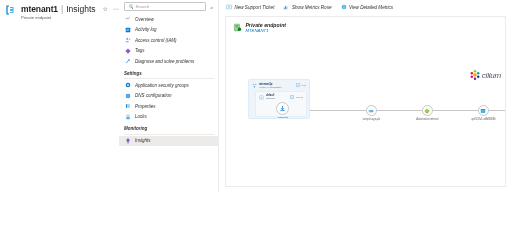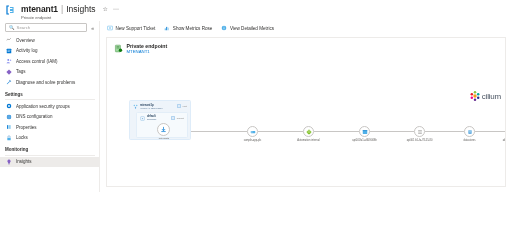--- a/index.html
+++ b/index.html
@@ -5,21 +5,21 @@
   * { box-sizing: border-box; margin:0; padding:0; }
   html, body {
     width: 512px; height: 192px;
     overflow: hidden;
     background: #ffffff;
     font-family: "Liberation Sans", sans-serif;
     font-size: 5px;
     color: #323130;
     -webkit-font-smoothing: antialiased;
   }
-  .app { position: relative; width:512px; height:192px; display:flex; flex-direction:column; }
+  .app { position: relative; width:512px; height:192px; display:flex; }
 
   
   .titlebar {
     height: 21px;
     display:flex; align-items:flex-start;
     padding: 4px 0 0 5px;
     background:#fff;
     flex: 0 0 auto;
   }
   .tb-logo {
@@ -29,21 +29,21 @@
   .tb-texts { display:flex; flex-direction:column; justify-content:flex-start; }
   .tb-title-row { display:flex; align-items:baseline; gap:3px; }
   .tb-title { font-size:8.5px; font-weight:600; color:#201f1e; letter-spacing:-0.1px; line-height:10px; }
   .tb-sep { font-size:8.5px; color:#a19f9d; font-weight:300; line-height:10px; }
   .tb-section { font-size:8.5px; font-weight:400; color:#201f1e; line-height:10px; }
   .tb-sub { font-size:4.2px; color:#605e5c; line-height:6px; margin-top:0.5px; }
   .tb-actions { display:flex; align-items:center; gap:5px; margin-left:7px; padding-top:2px; }
   .tb-icon { font-size:6px; color:#605e5c; line-height:6px; cursor:pointer; }
 
   
-  .body { display:flex; flex:1 1 auto; min-height:0; }
+  .body { display:flex; flex:1 1 auto; min-height:0;font-style:italic; }
 
   
   .sidebar {
     width: 100px; flex:0 0 100px;
     background:#ffffff;
     border-right:1px solid #edebe9;
     padding-top:2px;
     overflow:hidden;
   }
   .search-row { display:flex; align-items:center; padding: 0 4px 0 5px; gap:3px; }

